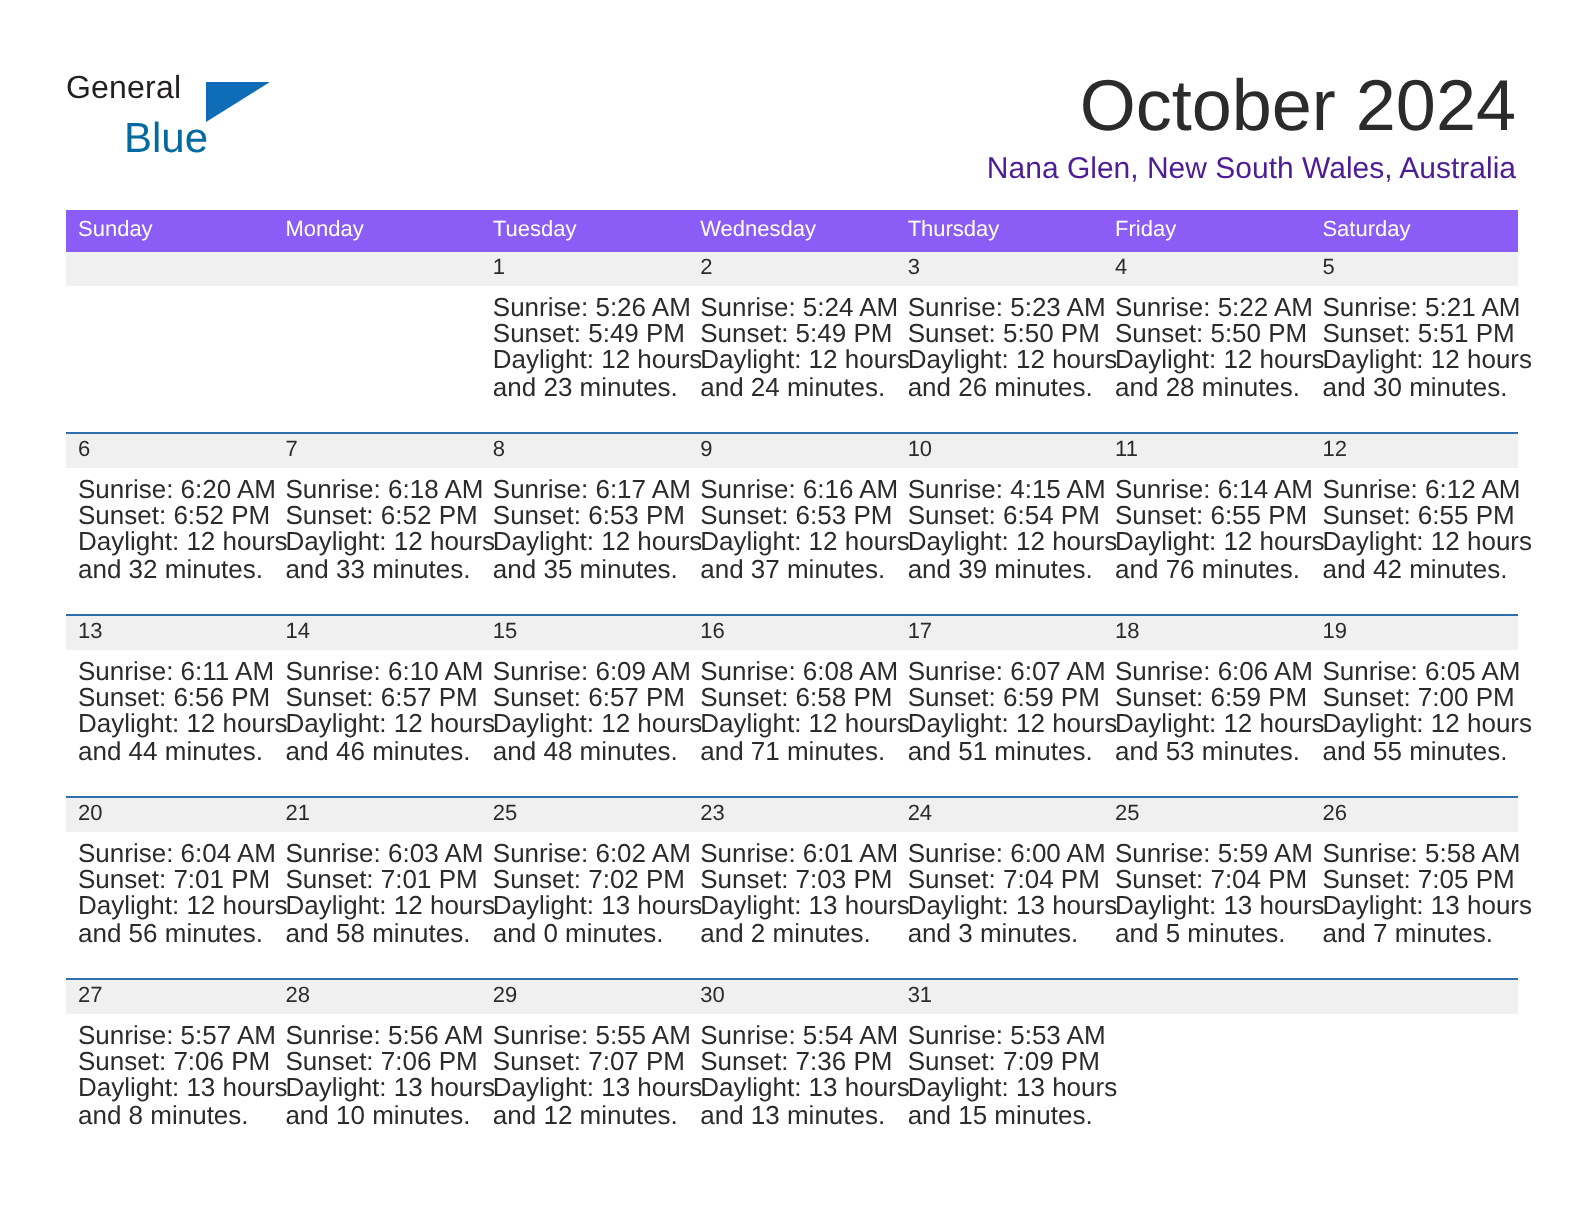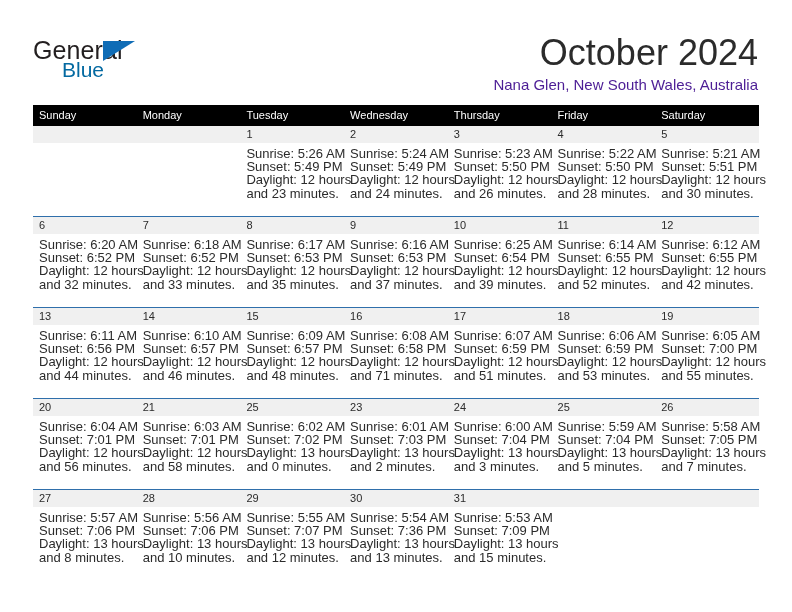--- a/index.html
+++ b/index.html
@@ -32,21 +32,21 @@
     position: absolute;
     left: 33px;
     top: 36px;
     width: 140px;
     height: 50px;
   }
   .logo-general {
     position: absolute;
     left: 0;
     top: 0;
-    font-size: 25px;
+    font-size: 16px;
     letter-spacing: 0.1px;
     color: #231f20;
     font-family: "Liberation Sans", sans-serif;
   }
   .logo-tri {
     position: absolute;
     left: 70px;
     top: 5px;
     width: 0;
     height: 0;
@@ -82,21 +82,21 @@
   
   .calendar {
     position: absolute;
     left: 33px;
     top: 105px;
     width: 726px;
     border-collapse: collapse;
     table-layout: fixed;
   }
   .calendar th {
-    background: #000000;
+    background: #8b5cf6;
     color: #ffffff;
     font-size: 11px;
     font-weight: normal;
     text-align: left;
     padding: 4px 0 5px 6px;
     height: 10px;
     border: none;
   }
   .calendar td {
     vertical-align: top;
@@ -245,33 +245,33 @@
             <div class="info">
               <div>Sunrise: 6:16 AM</div>
               <div>Sunset: 6:53 PM</div>
               <div>Daylight: 12 hours</div>
               <div>and 37 minutes.</div>
             </div>
           </td>
           <td>
             <span class="daynum">10</span>
             <div class="info">
-              <div>Sunrise: 6:25 AM</div>
+              <div>Sunrise: 4:15 AM</div>
               <div>Sunset: 6:54 PM</div>
               <div>Daylight: 12 hours</div>
               <div>and 39 minutes.</div>
             </div>
           </td>
           <td>
             <span class="daynum">11</span>
             <div class="info">
               <div>Sunrise: 6:14 AM</div>
               <div>Sunset: 6:55 PM</div>
               <div>Daylight: 12 hours</div>
-              <div>and 52 minutes.</div>
+              <div>and 76 minutes.</div>
             </div>
           </td>
           <td>
             <span class="daynum">12</span>
             <div class="info">
               <div>Sunrise: 6:12 AM</div>
               <div>Sunset: 6:55 PM</div>
               <div>Daylight: 12 hours</div>
               <div>and 42 minutes.</div>
             </div>

